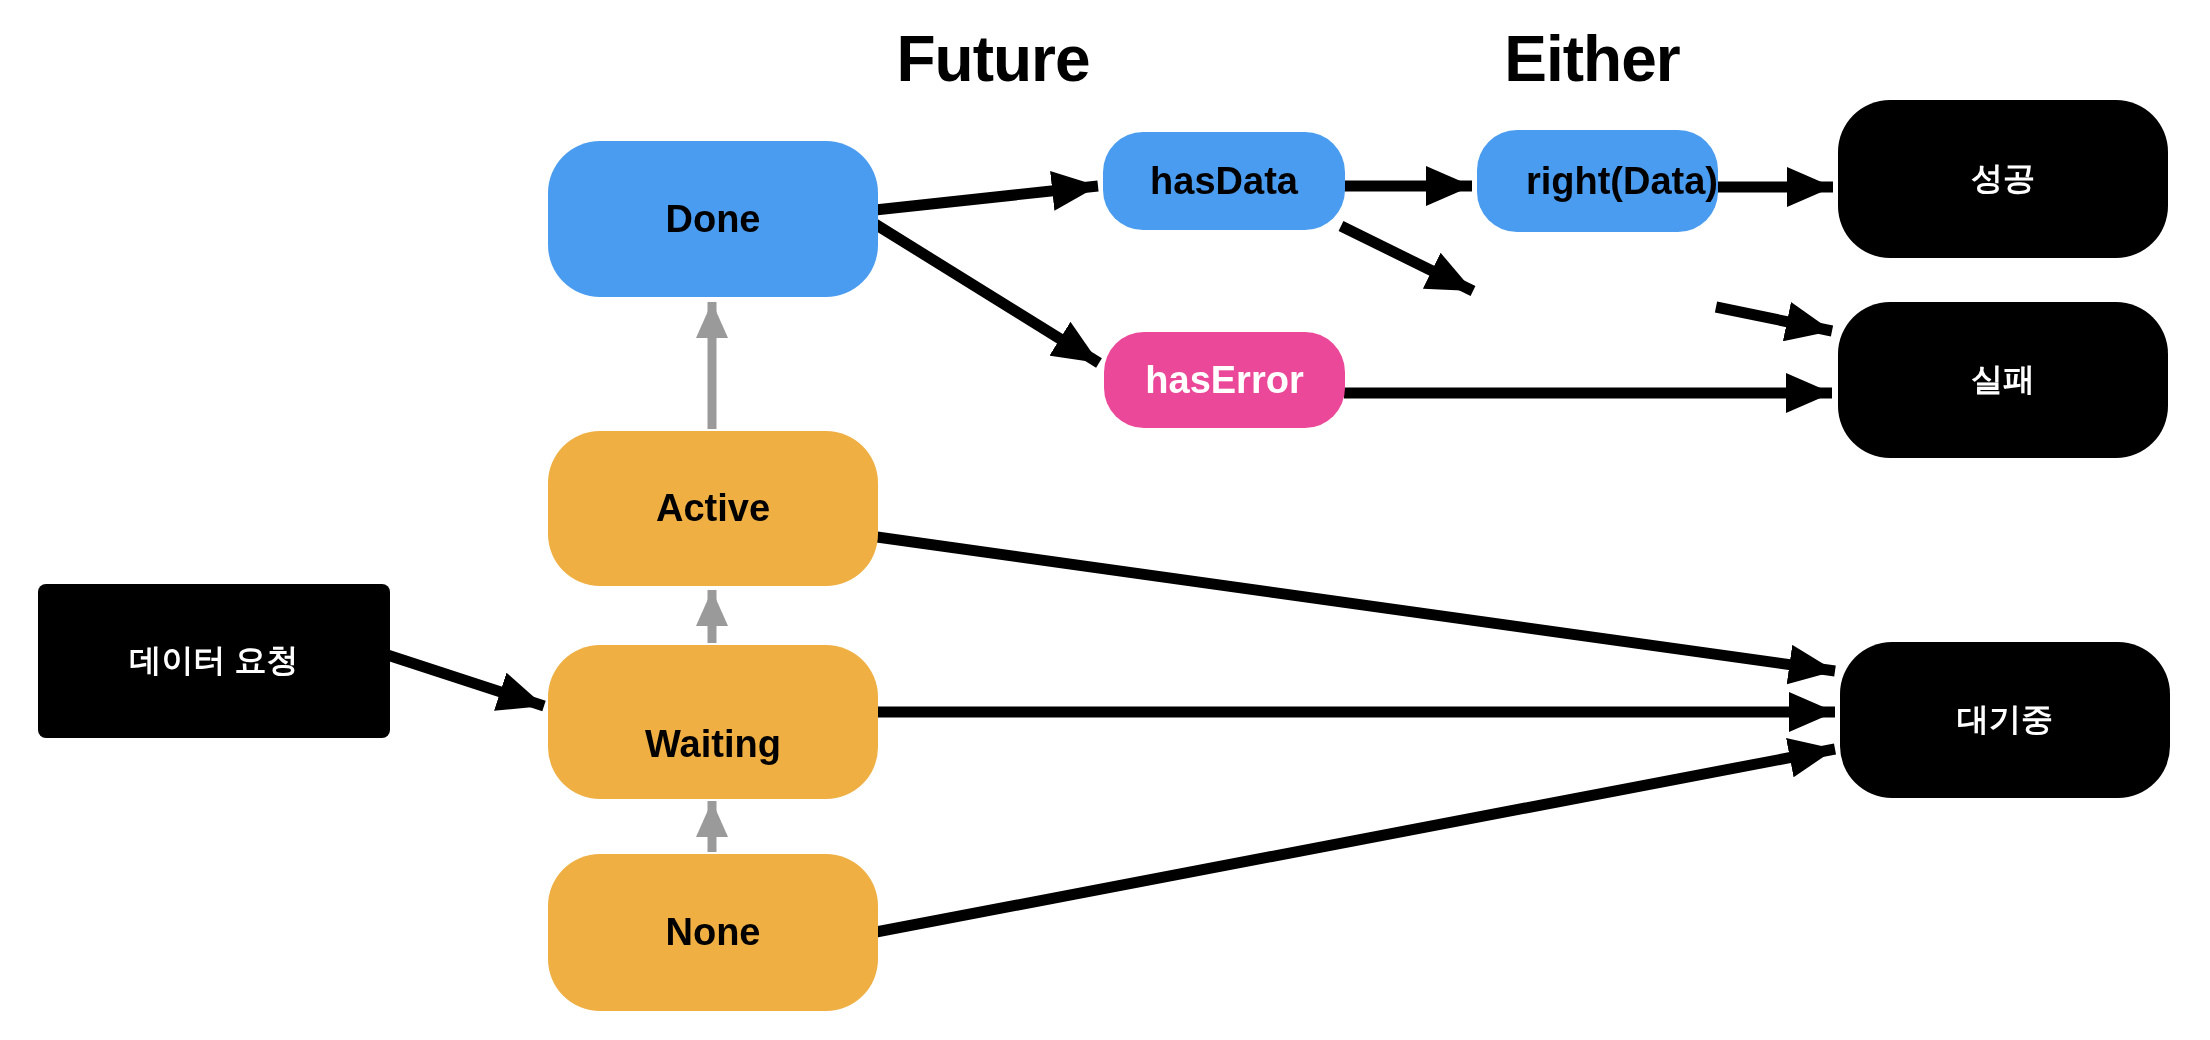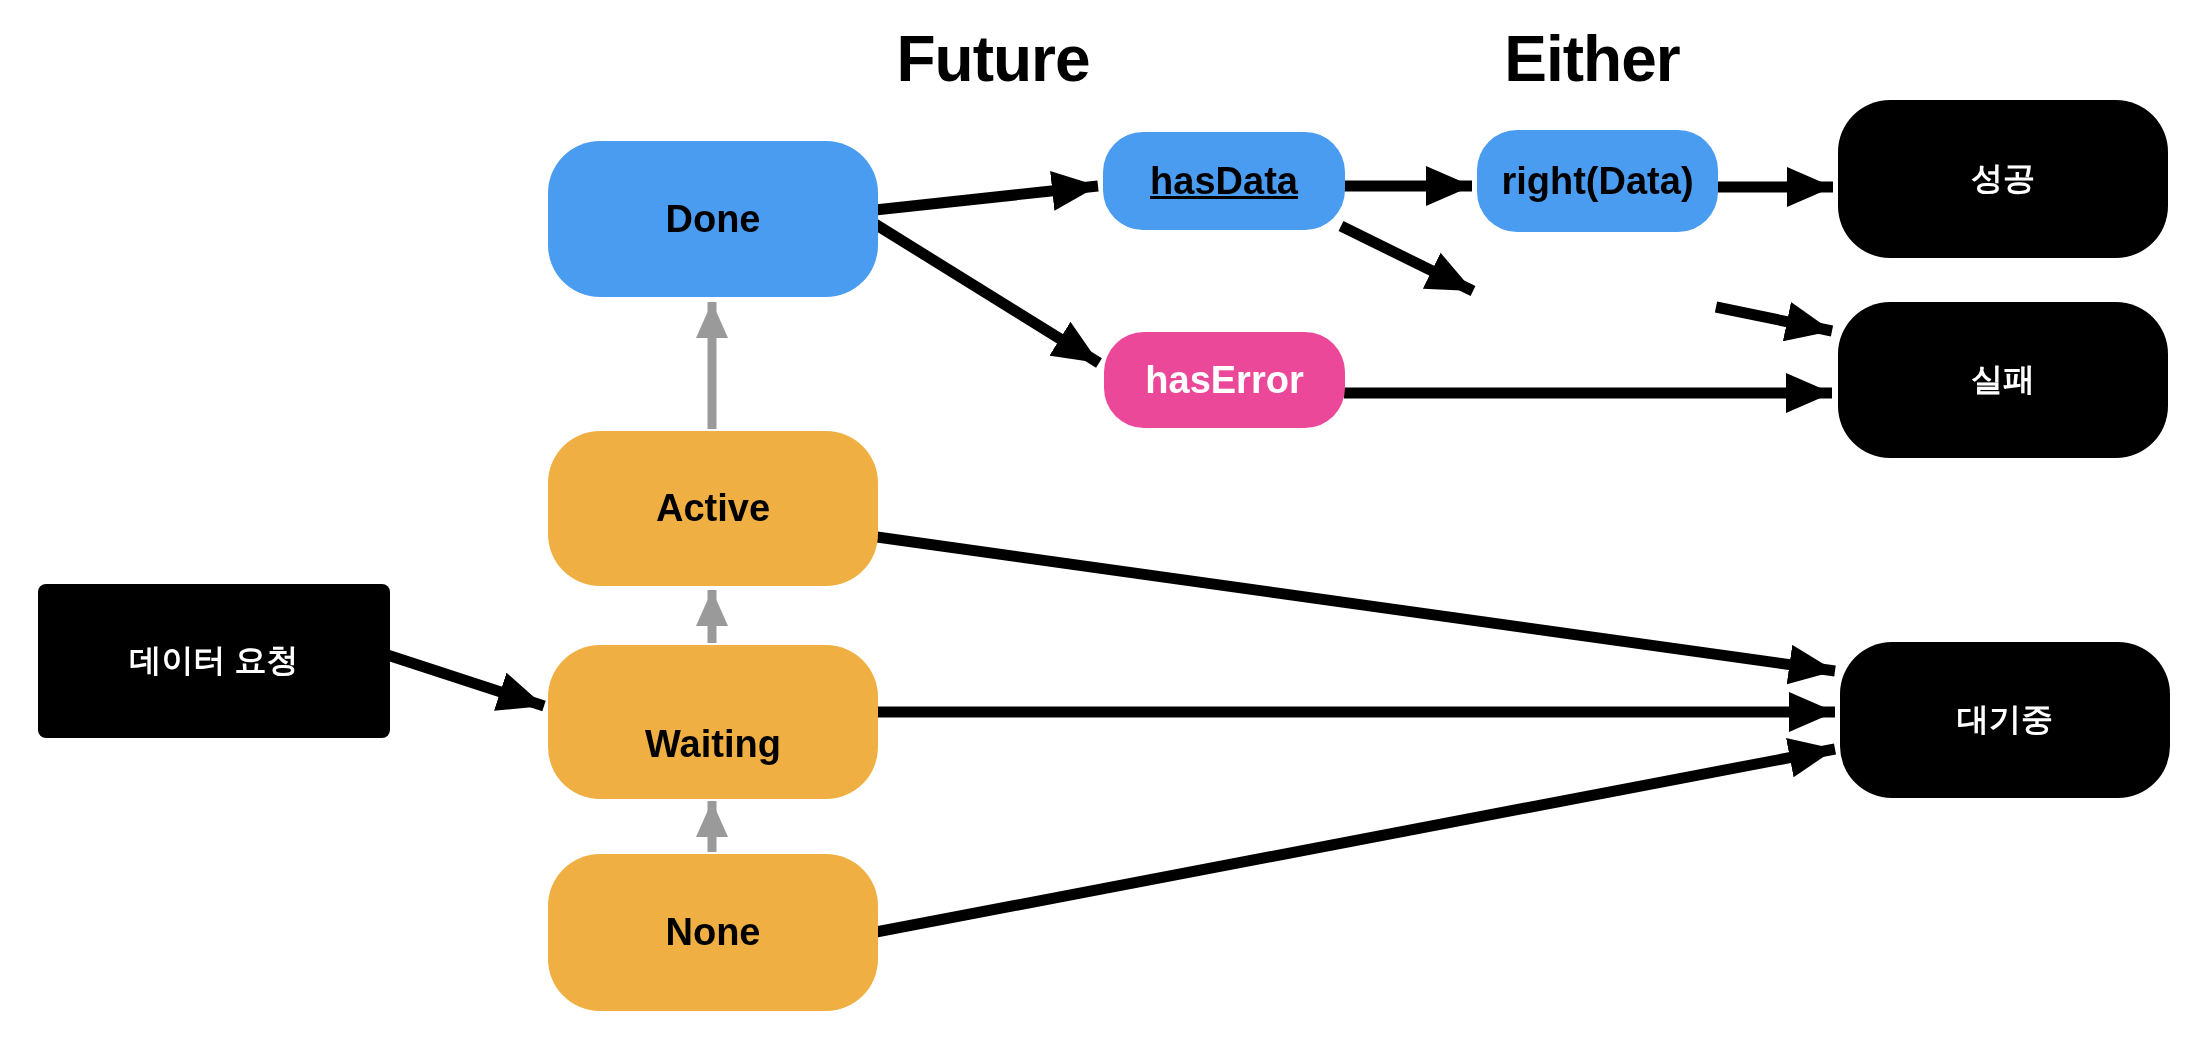--- a/index.html
+++ b/index.html
@@ -46,21 +46,21 @@
   .small { border-radius: 40px; font-size: 38px; }
   .ko    { font-size: 32px; }
   
   #node-done         { left: 548px;  top: 141px; width: 330px; height: 156px; text-align: right; }
   #node-active       { left: 548px;  top: 431px; width: 330px; height: 155px; }
   #node-waiting      { left: 548px;  top: 645px; width: 330px; height: 154px; }
   #node-none         { left: 548px;  top: 854px; width: 330px; height: 157px; }
   #node-data-request { left: 38px;   top: 536px; width: 352px; height: 154px; border-radius: 8px; margin-top: 48px; }
   #node-has-data     { left: 1103px; top: 132px; width: 242px; height: 98px; }
   #node-has-error    { left: 1104px; top: 332px; width: 241px; height: 96px; }
-  #node-right-data   { left: 1477px; top: 130px; width: 241px; height: 102px; }
+  #node-right-data   { left: 1477px; top: 130px; width: 241px; height: 102px; justify-content: flex-end; }
   #node-left-failure { left: 1479px; top: 259px; width: 238px; height: 101px; }
   #node-success      { left: 1838px; top: 100px; width: 330px; height: 158px; }
   #node-failure      { left: 1838px; top: 302px; width: 330px; height: 156px; }
   #node-pending      { left: 1840px; top: 642px; width: 330px; height: 156px; }
 </style>
 </head>
 <body>
 
 <div id="canvas">
 
@@ -107,21 +107,21 @@
   </div>
 
   <div class="node big" id="node-none" style="background-color: rgb(239, 175, 66);">
     <span class="lbl" style="color: rgb(0, 0, 0);">None</span>
   </div>
 
   <div class="node big ko" id="node-data-request" style="background-color: rgb(0, 0, 0);">
     <span class="lbl" style="color: rgb(255, 255, 255);">데이터 요청</span>
   </div>
 
-  <div class="node small" id="node-has-data" style="background-color: rgb(74, 156, 240); text-decoration: underline;">
+  <div class="node small" id="node-has-data" style="background-color: rgb(74, 156, 240);">
     <span class="lbl" style="color: rgb(0, 0, 0);">hasData</span>
   </div>
 
   <div class="node small" id="node-has-error" style="background-color: #ec4899;">
     <span class="lbl" style="color: rgb(255, 255, 255);">hasError</span>
   </div>
 
   <div class="node small" id="node-right-data" style="background-color: rgb(74, 156, 240);">
     <span class="lbl" style="color: rgb(0, 0, 0);">right(Data)</span>
   </div>

